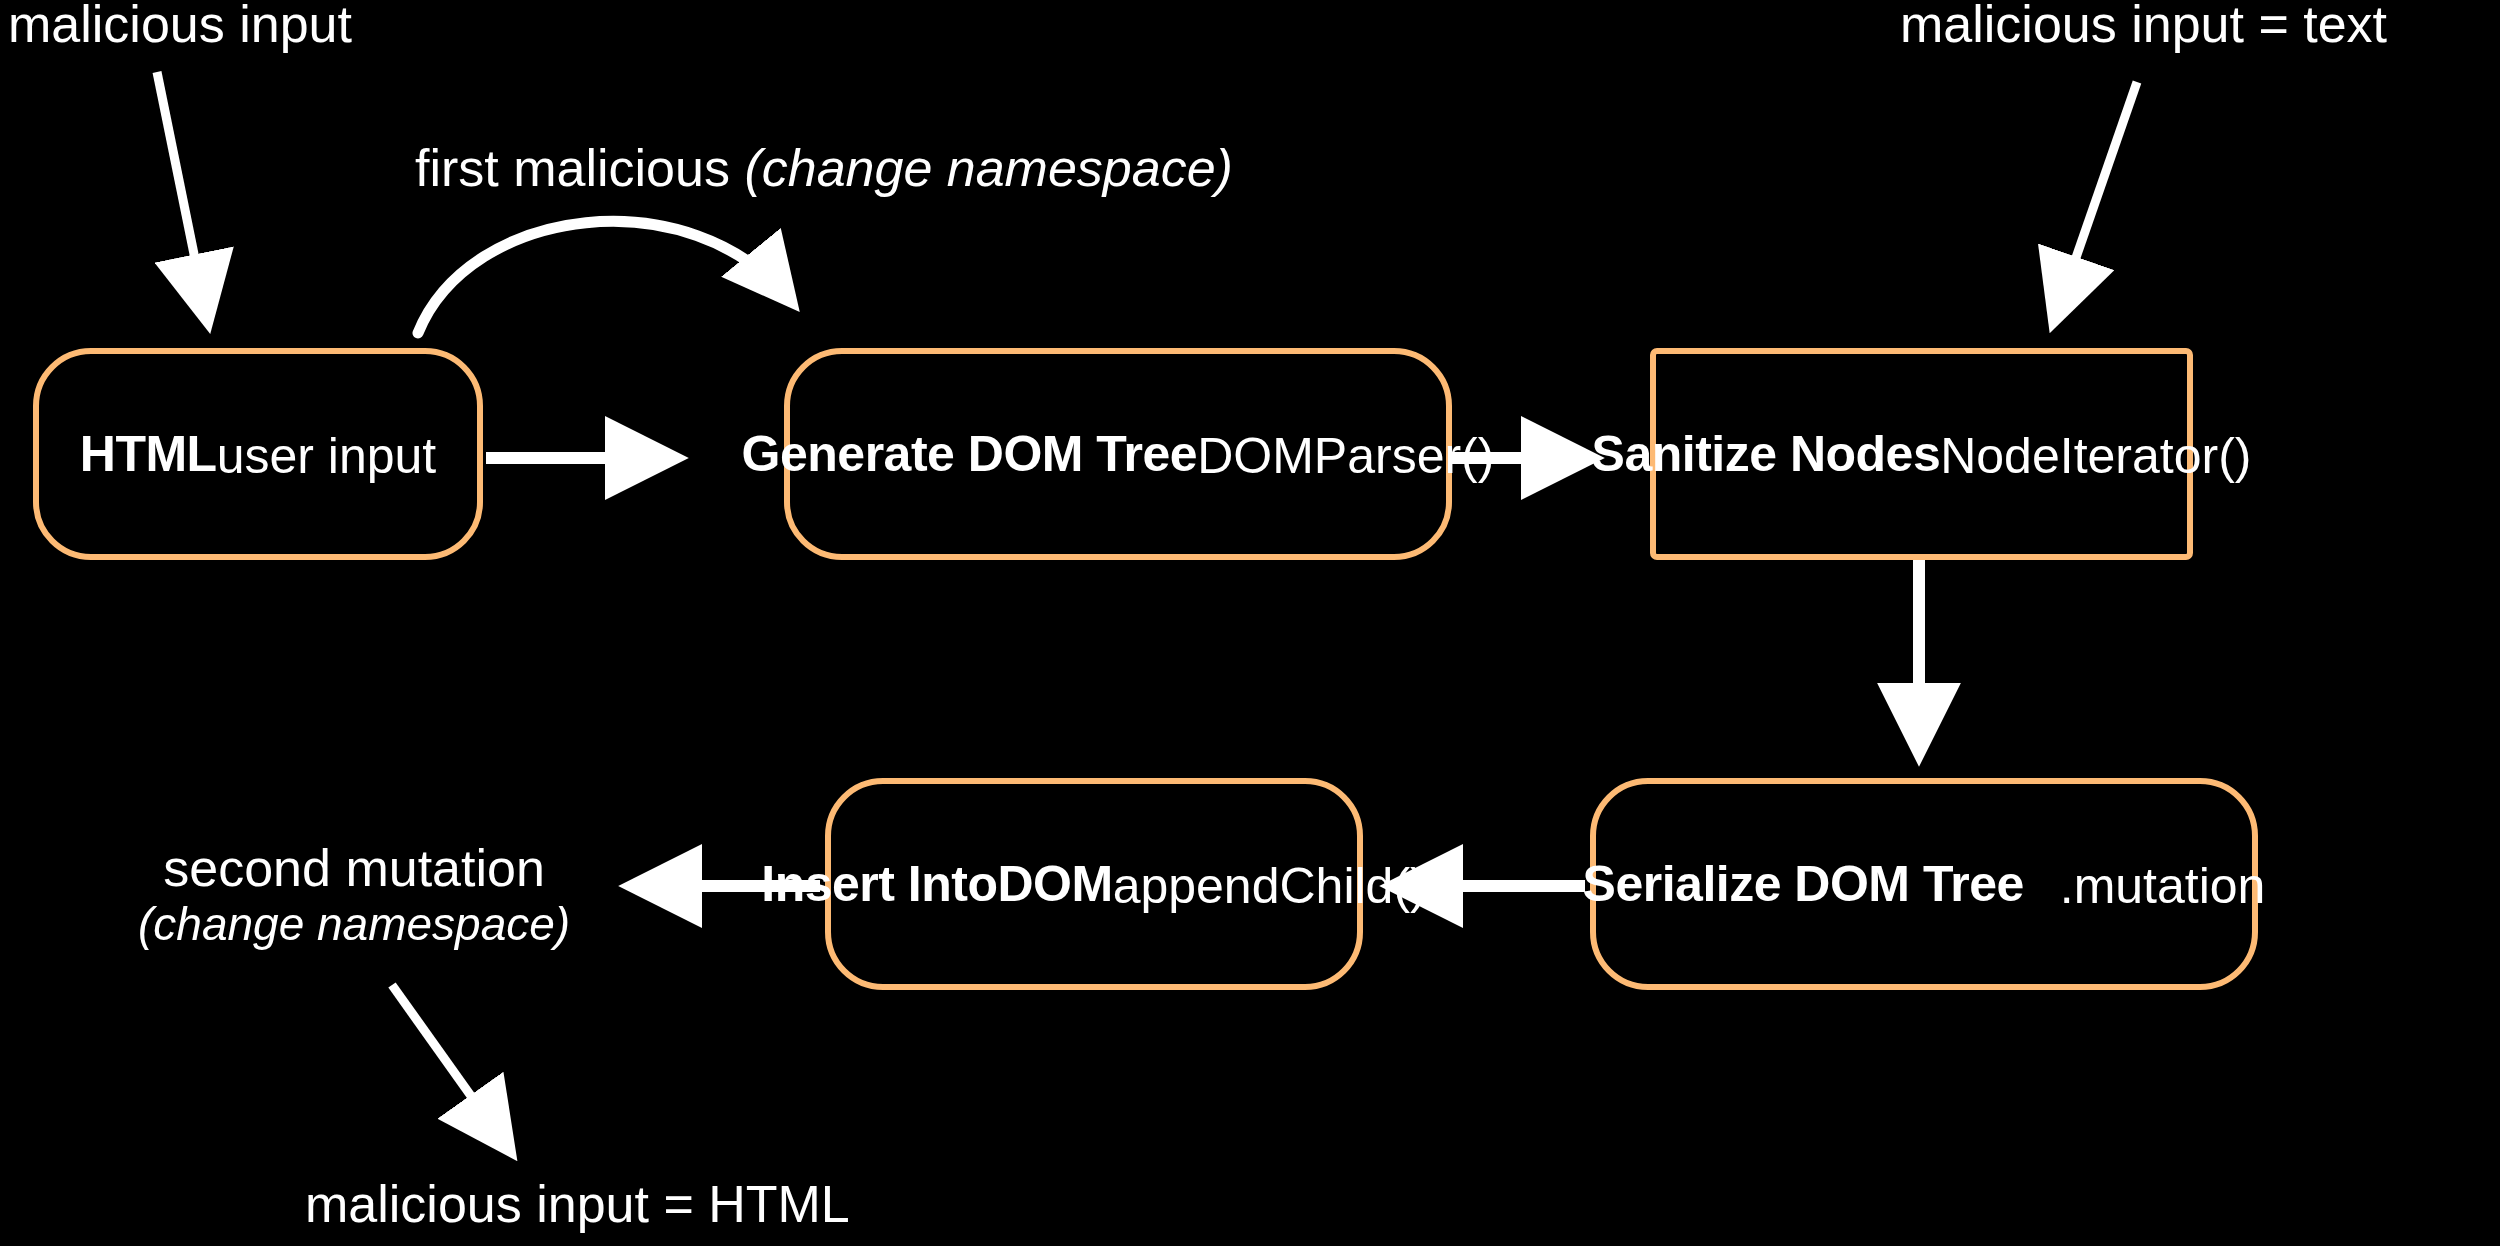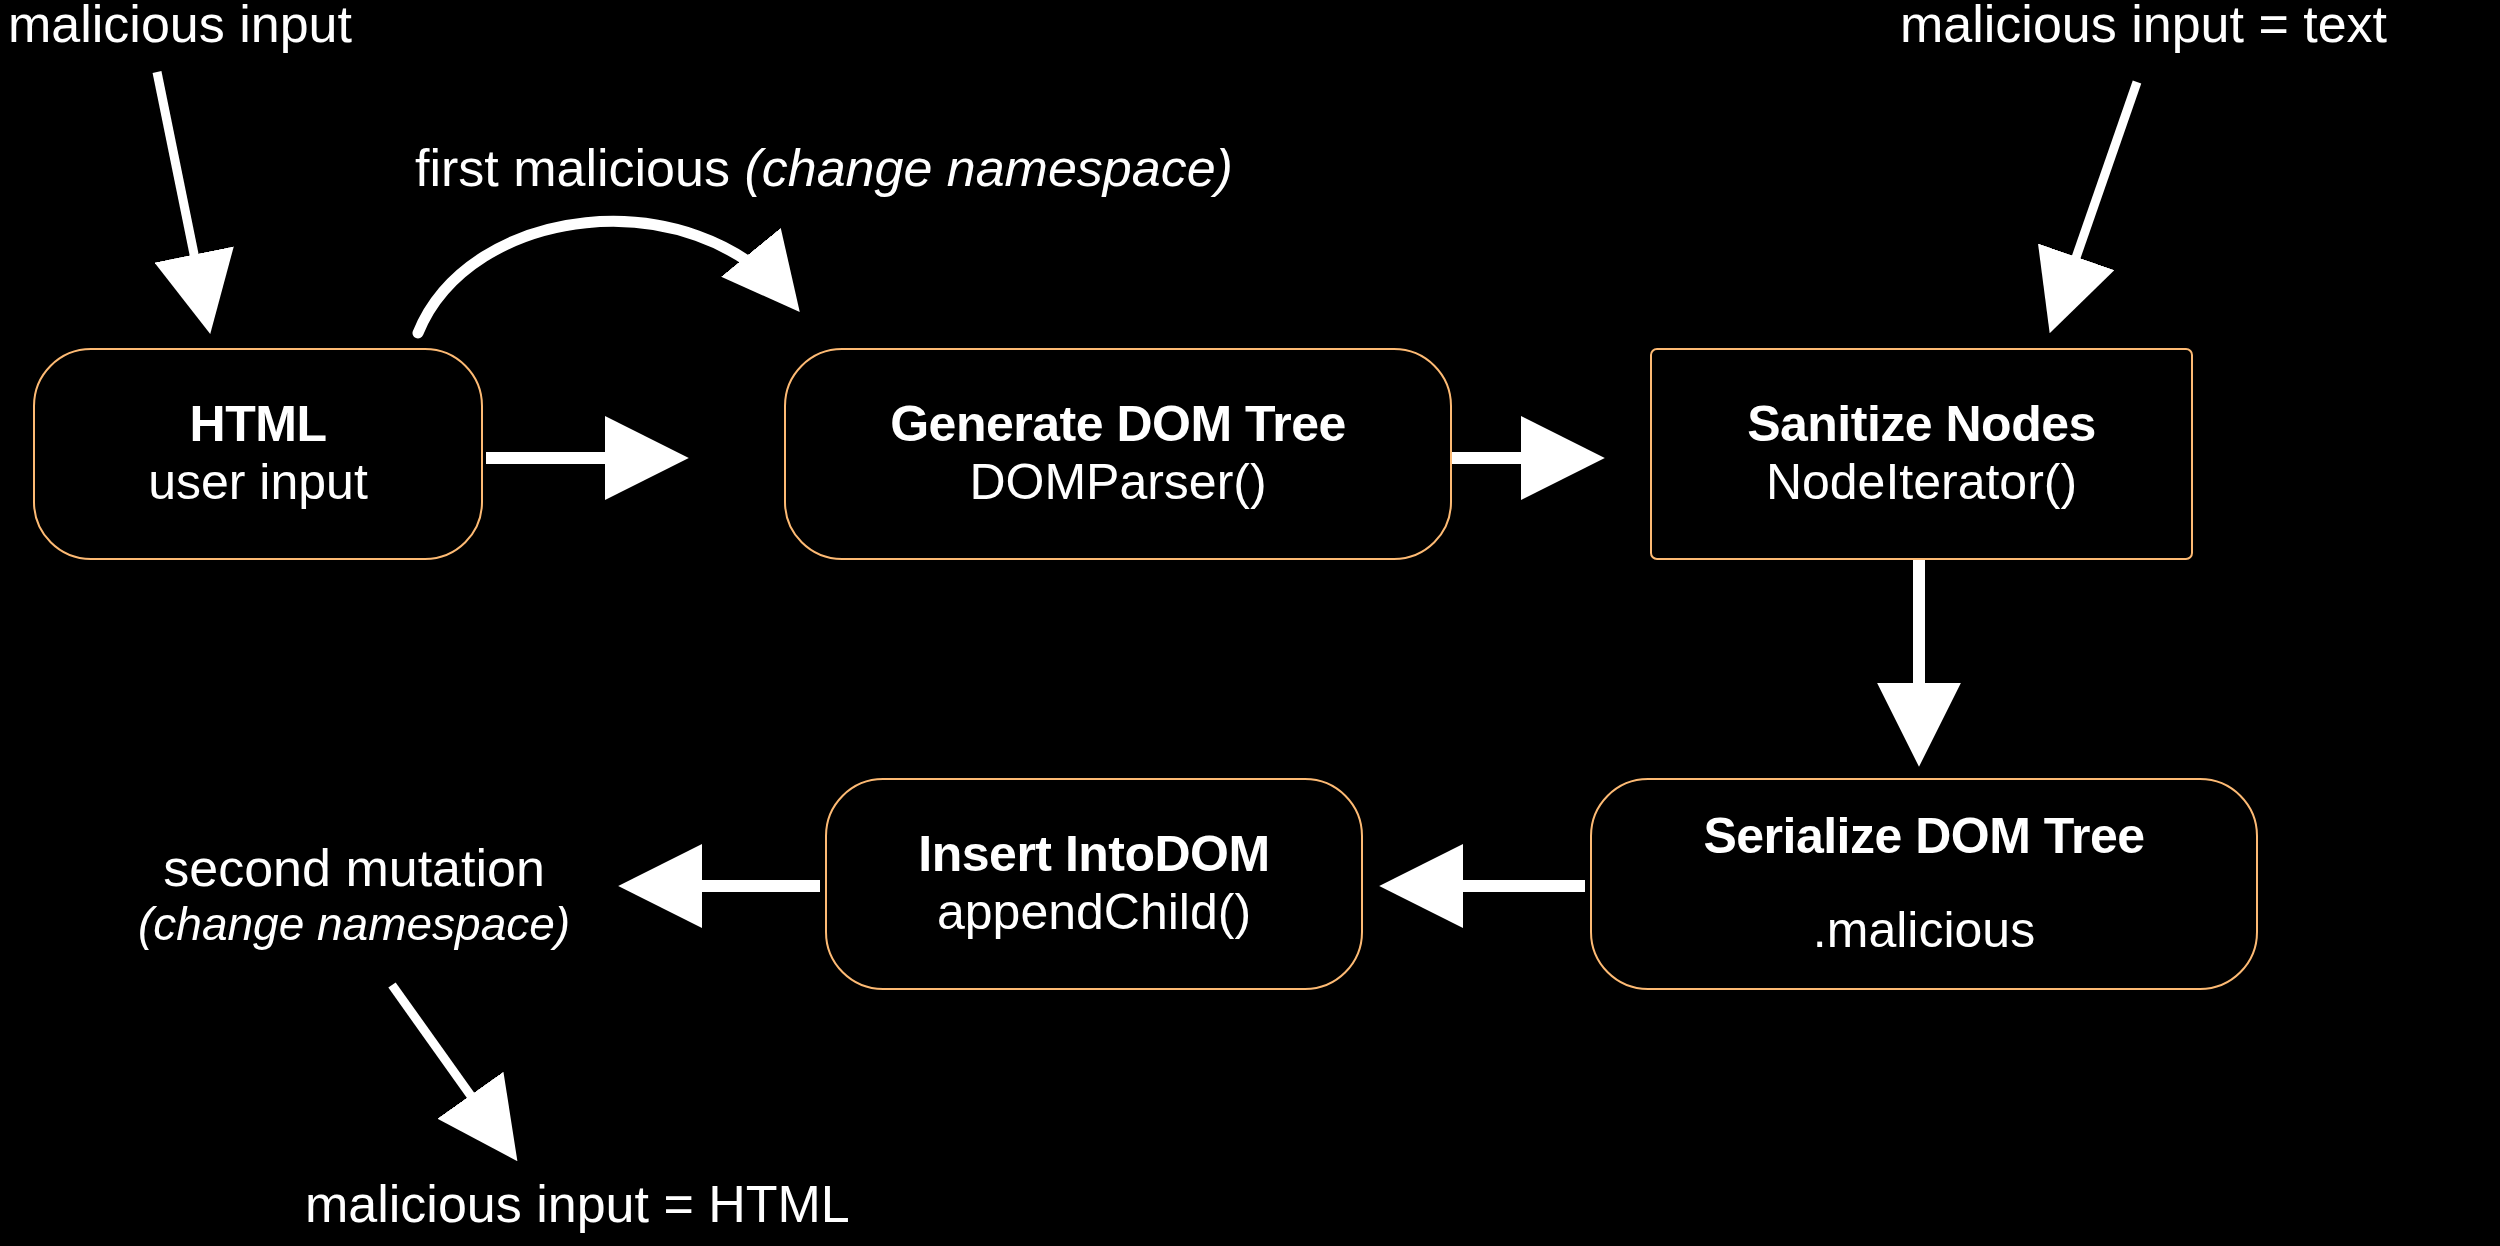--- a/index.html
+++ b/index.html
@@ -21,25 +21,25 @@
     position: absolute;
     left: 0;
     top: 0;
     width: 2500px;
     height: 1246px;
     pointer-events: none;
   }
   .node {
     position: absolute;
     box-sizing: border-box;
-    border: 2px solid #fdba74;
+    border: 6px solid #fdba74;
     border-radius: 58px;
     background: #000000;
     display: flex;
-    flex-direction: column;
+    flex-direction: row;
     align-items: center;
     justify-content: center;
     color: #ffffff;
     text-align: center;
   }
   .node .title {
     font-weight: bold;
     font-size: 50px;
     line-height: 1.05;
     letter-spacing: -0.5px;
@@ -127,21 +127,21 @@
     <div class="sub">NodeIterator()</div>
   </div>
 
   <div class="node" id="node-insert">
     <div class="title">Insert IntoDOM</div>
     <div class="sub">appendChild()</div>
   </div>
 
   <div class="node" id="node-serialize">
     <div class="title">Serialize DOM Tree</div>
-    <div class="sub">.malicious</div>
+    <div class="sub">.mutation</div>
   </div>
 
   <div class="caption" id="cap-malicious-top-left">malicious input</div>
 
   <div class="caption" id="cap-malicious-top-right">malicious input = text</div>
 
   <div class="caption" id="cap-first-mutation">
     <span>first malicious </span><span class="ital">(change namespace)</span>
   </div>
 

